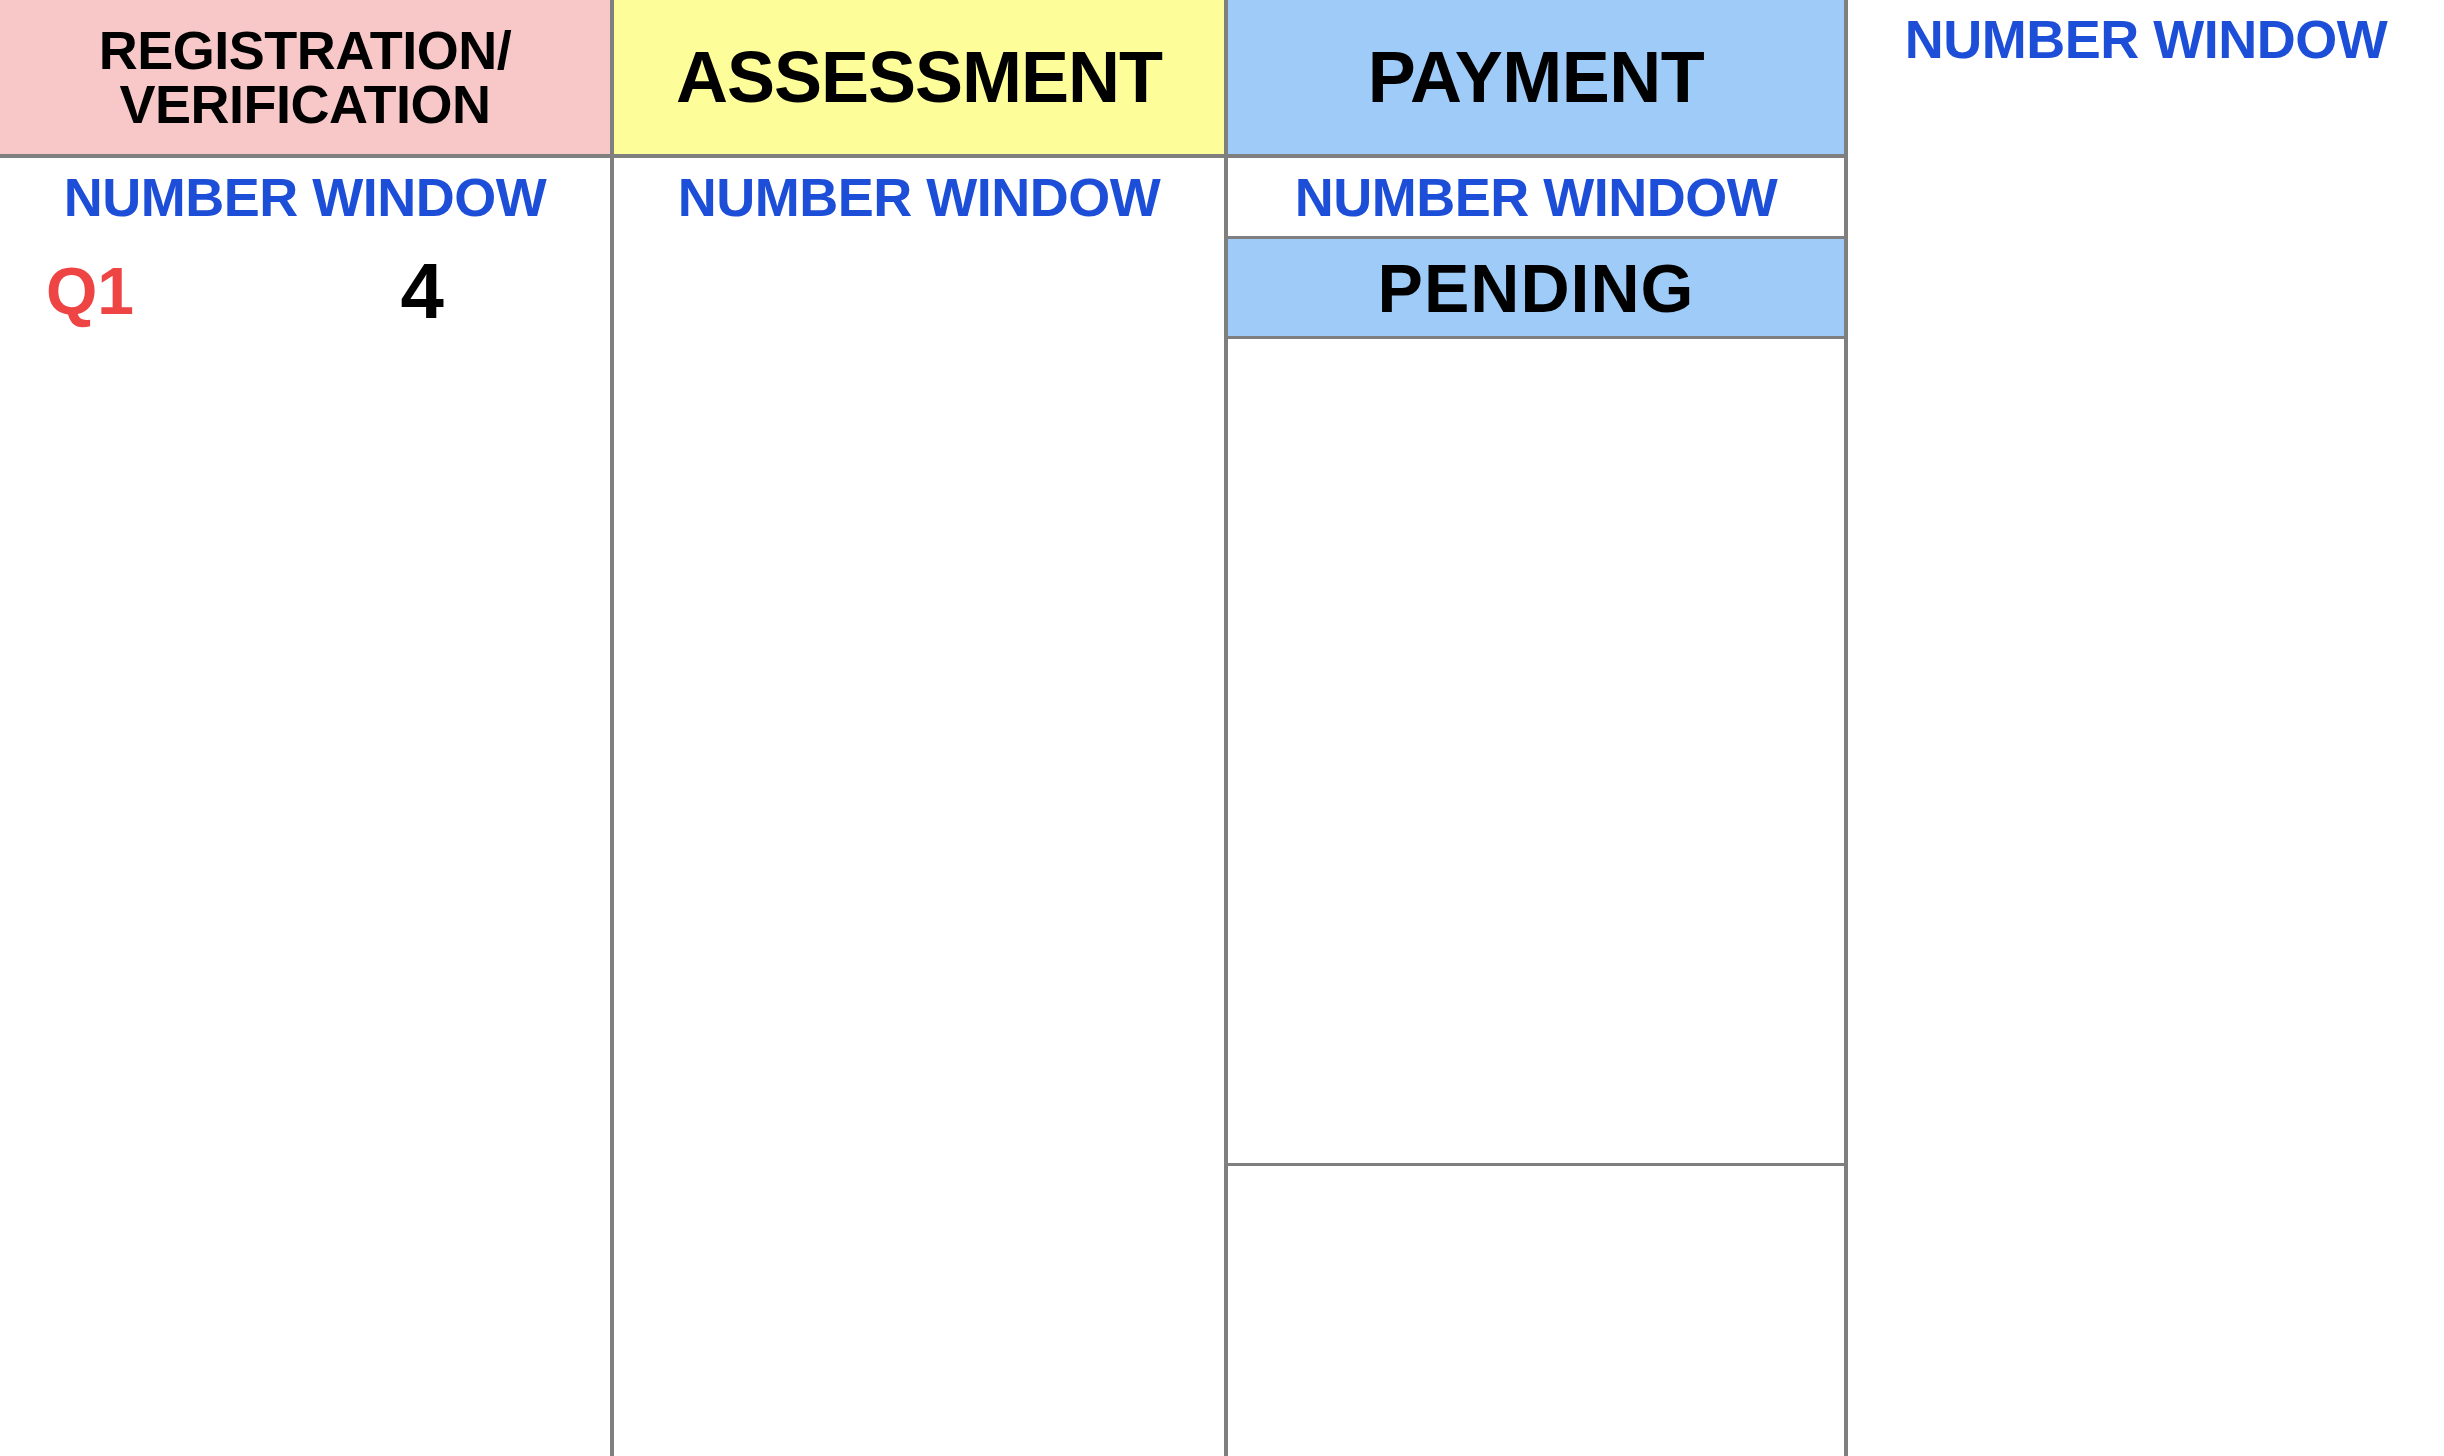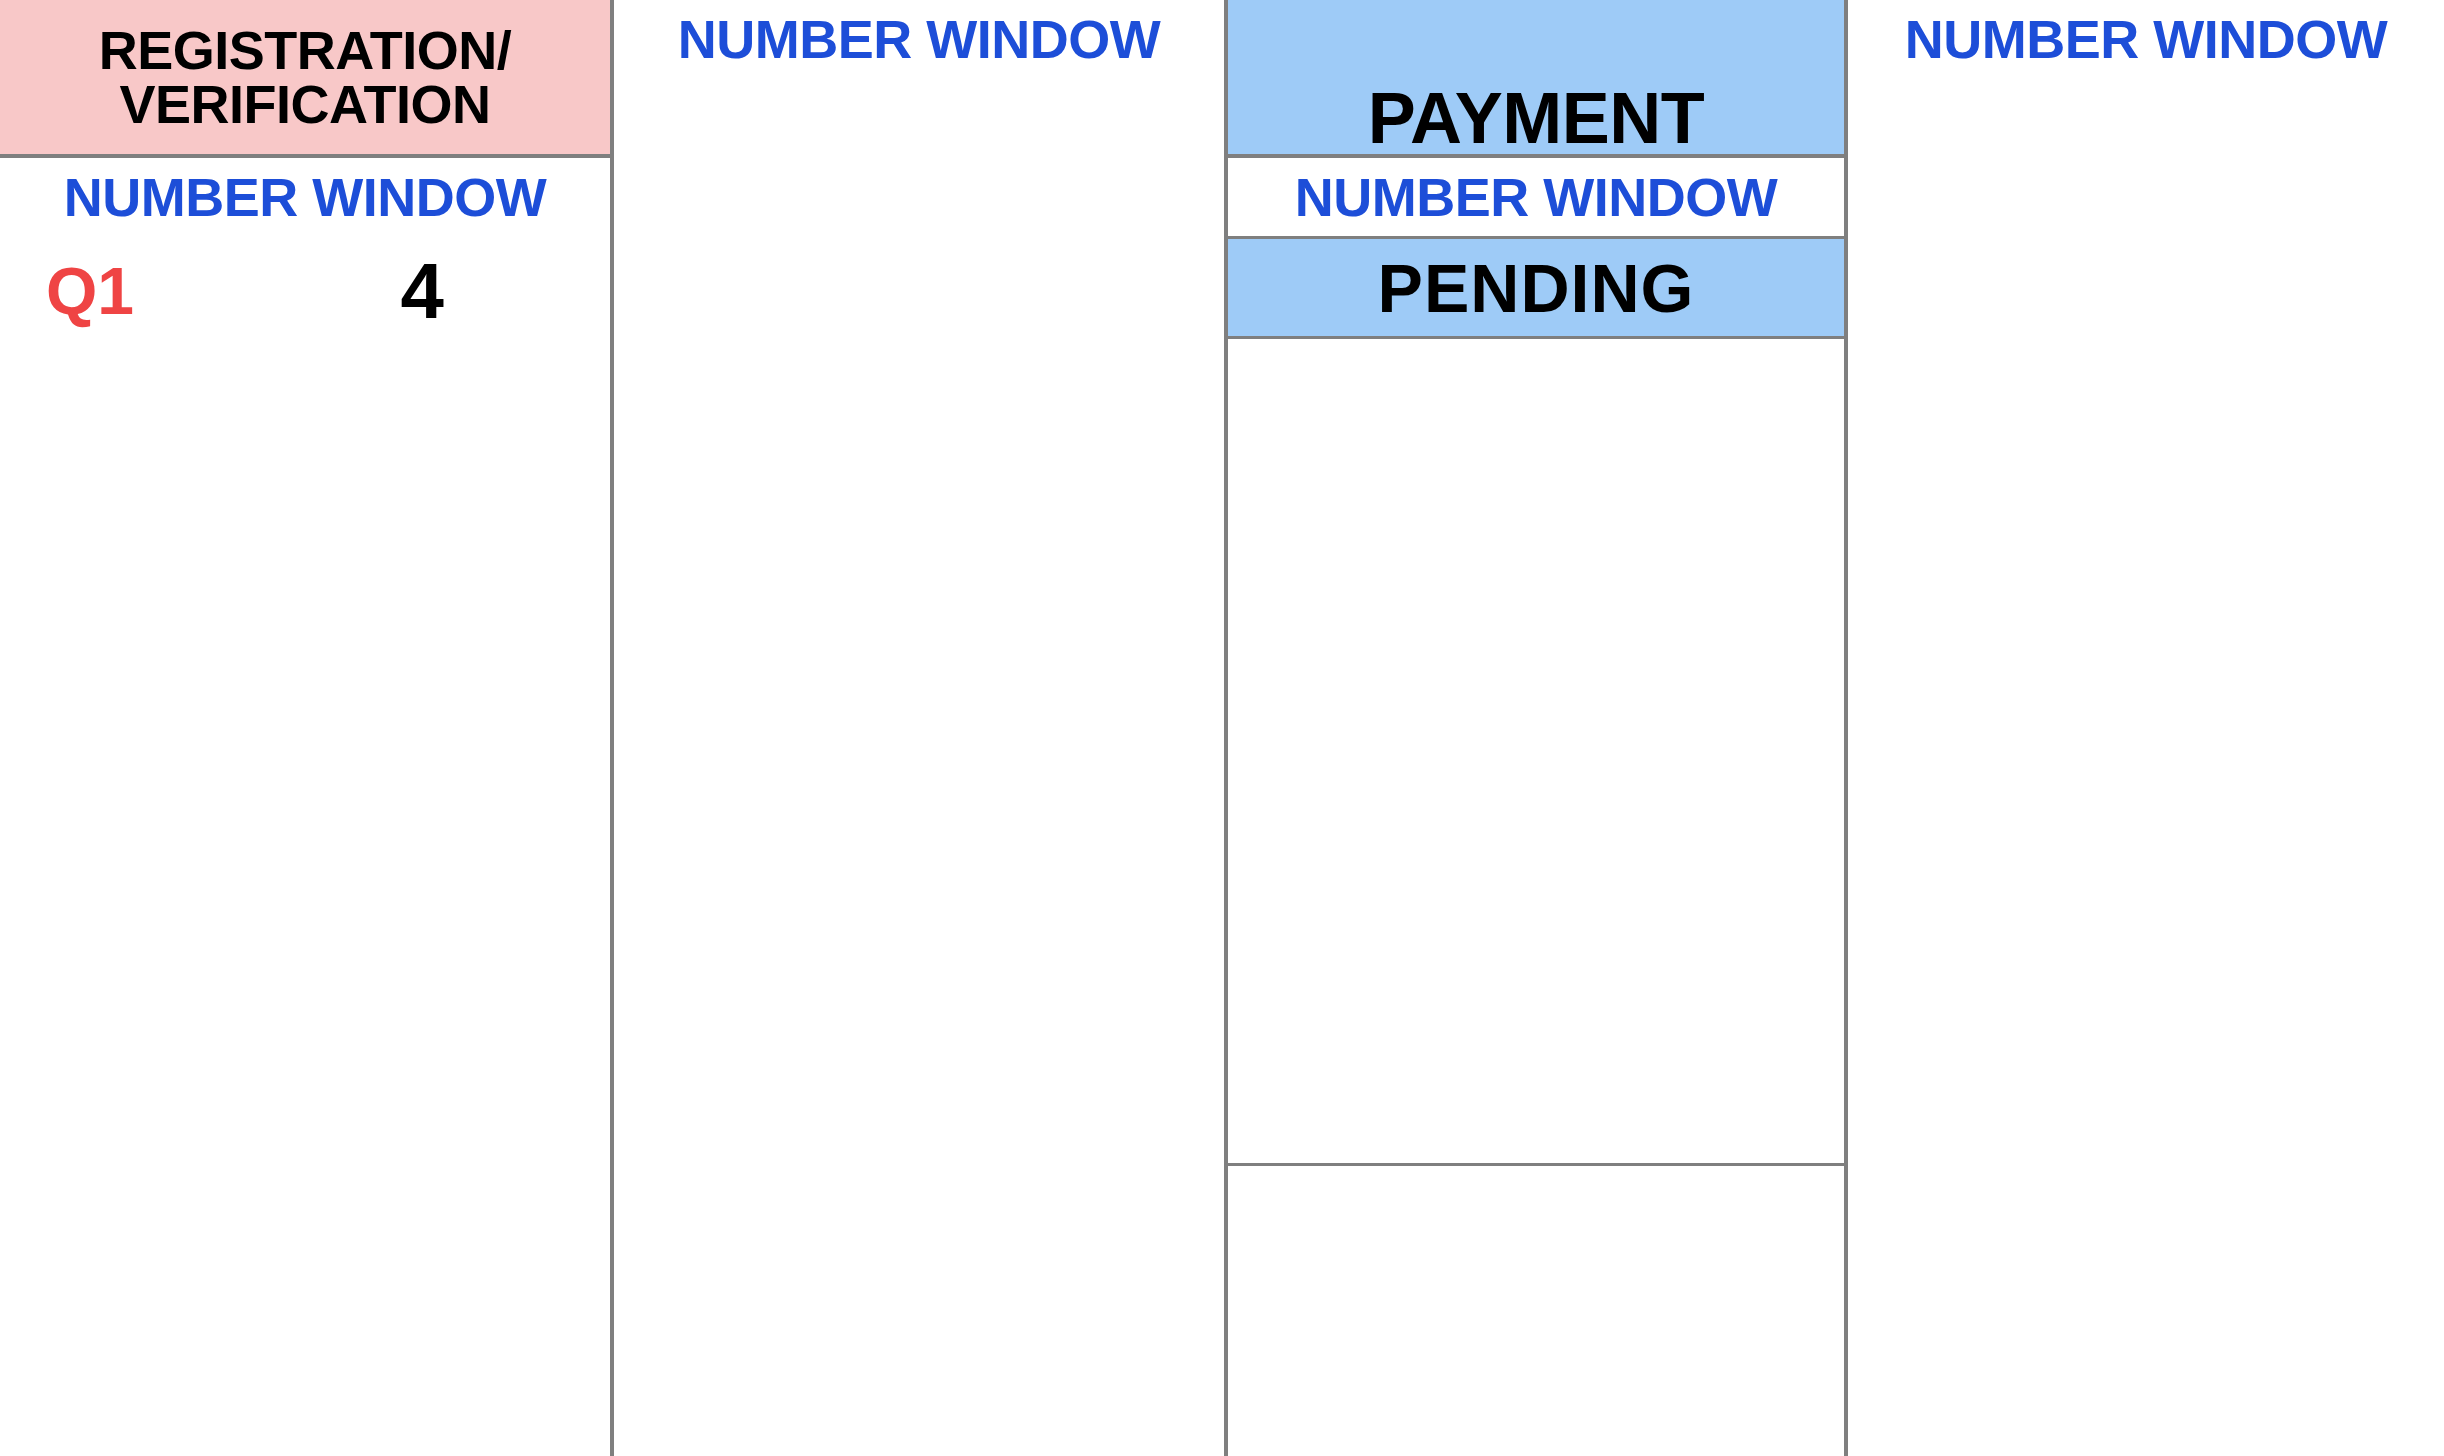--- a/index.html
+++ b/index.html
@@ -57,21 +57,20 @@
   }
   .hdr-assessment {
     background: #fdfd9a;
     font-size: 72px;
     letter-spacing: -1px;
   }
   .hdr-payment {
     background: #9ecbf7;
     font-size: 72px;
     letter-spacing: -0.5px;
-    align-items: flex-end;
   }
   .hdr-releasing {
     background: #f8c8c8;
     font-size: 68px;
     letter-spacing: -0.5px;
   }
 
   .subheader {
     height: 78px;
     display: flex;
@@ -159,20 +158,23 @@
     <div class="ticket-area">
       <div class="serving-row">
         <span class="serving-code">Q1</span>
         <span class="serving-window">4</span>
       </div>
       <div class="empty-body"></div>
     </div>
   </div>
 
   <div class="queue-column col-assessment">
+    <div class="col-header hdr-assessment">
+      <span class="hdr-text">ASSESSMENT</span>
+    </div>
     <div class="subheader">NUMBER WINDOW</div>
     <div class="ticket-area">
       <div class="empty-body"></div>
     </div>
   </div>
 
   <div class="queue-column col-payment">
     <div class="col-header hdr-payment">
       <span class="hdr-text">PAYMENT</span>
     </div>

